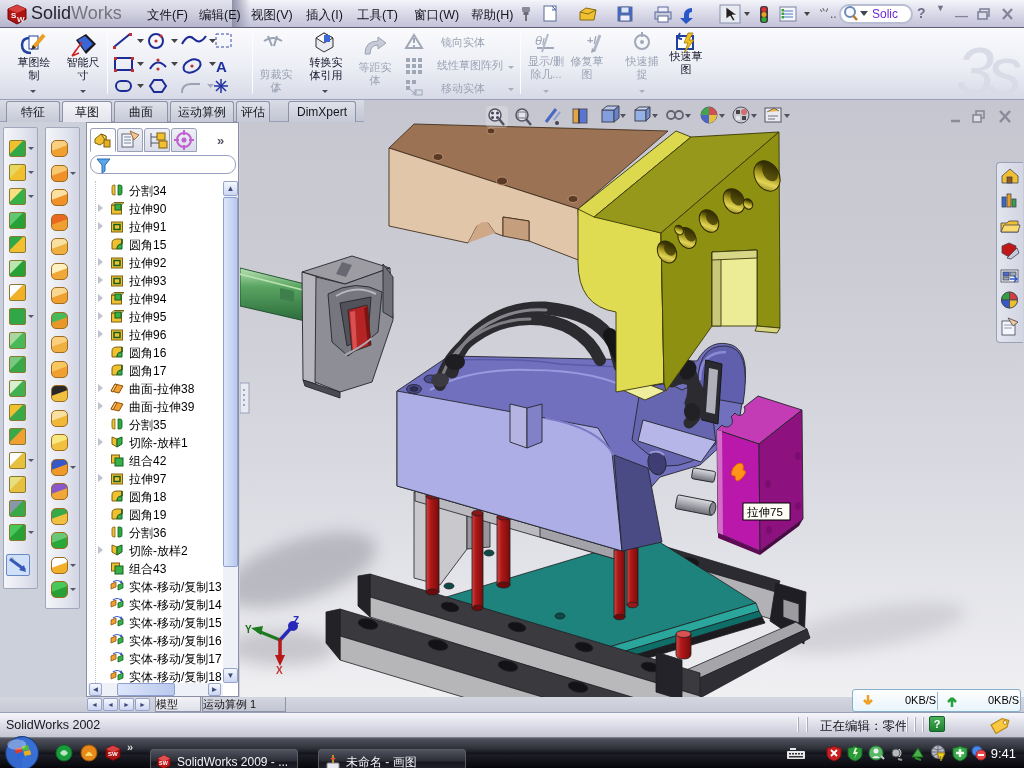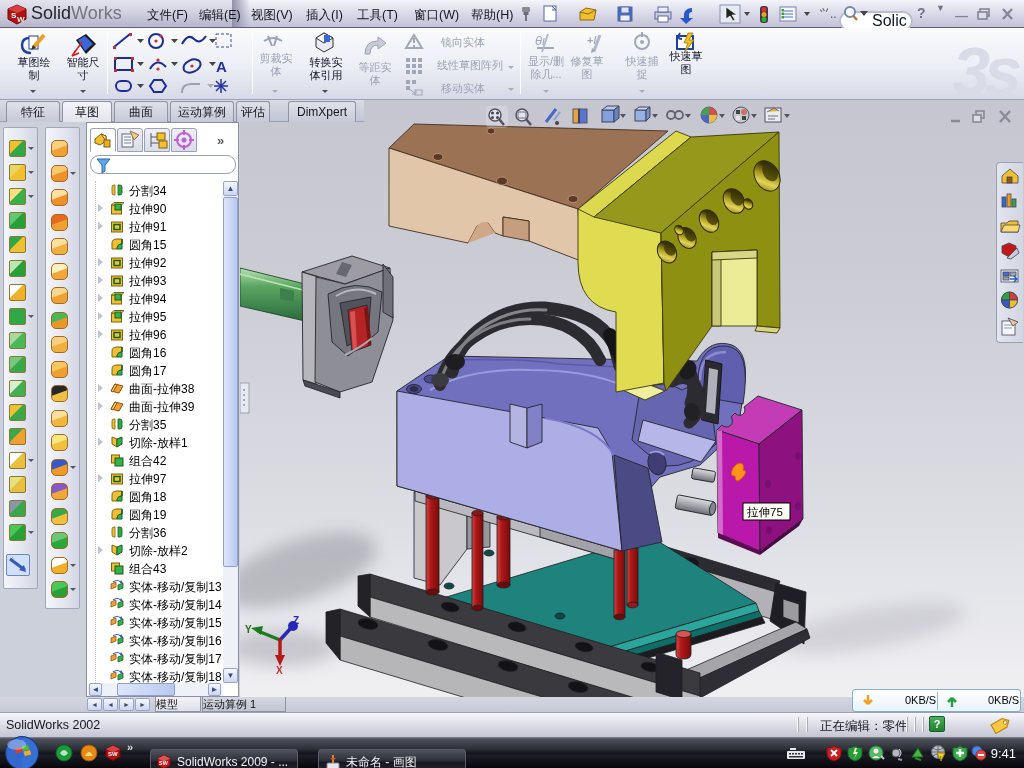--- a/index.html
+++ b/index.html
@@ -2,30 +2,30 @@
 <html><head><meta charset="utf-8"><style>
 *{margin:0;padding:0;box-sizing:border-box;font-family:"Liberation Sans",sans-serif}
 html,body{width:1024px;height:768px;overflow:hidden}
 body{position:relative;background:#c9cad2}
 .abs{position:absolute}
 
 #title{left:0;top:0;width:1024px;height:28px;background:linear-gradient(#f4f4fa 0%,#dcdcea 45%,#c3c2d8 100%);border-bottom:1px solid #5f5f7a}
 #logoarea{left:0;top:0;width:232px;height:27px;background:linear-gradient(#e3e3ef 0%,#cfcfdf 50%,#b5b4cc 100%)}
 #logoshadow{left:232px;top:0;width:18px;height:27px;background:linear-gradient(90deg,#8f8fa8,rgba(200,200,216,0))}
 .menu{top:7px;font-size:12.5px;color:#15151f}
-#search{left:839px;top:11px;width:74px;height:20px;background:#fff;border:2px solid #b9bdd2;border-radius:11px;font-size:16px;color:#0f172a;line-height:16px;padding-left:31px}
+#search{left:839px;top:4px;width:74px;height:20px;background:#fff;border:2px solid #b9bdd2;border-radius:11px;font-size:12px;color:#6d28d9;line-height:16px;padding-left:31px}
 .wbtn{top:8px;font-size:13px;color:#83839a;font-weight:bold}
 
 #tb2{left:0;top:28px;width:1024px;height:72px;background:linear-gradient(#fbfbfd 0%,#eceef5 55%,#d7d9e7 100%);border-bottom:1px solid #9aa0b8}
 .cap{position:absolute;font-size:11px;line-height:12.5px;text-align:center;color:#15152a;white-space:pre-line}
 .gray{color:#9ba3b4}
 .sep{position:absolute;top:4px;width:1px;height:62px;background:#b4b8c9;border-right:1px solid #fdfdff}
 .bdrop{position:absolute;width:0;height:0;border-left:3.5px solid transparent;border-right:3.5px solid transparent;border-top:3.5px solid #4a4a62}
 .bdropg{border-top-color:#a8aeBC}
-#wm3s{right:8px;top:4px;font-size:68px;font-weight:bold;font-style:italic;color:#d9dbe6;letter-spacing:-6px}
+#wm3s{right:8px;top:4px;font-size:68px;font-weight:normal;font-style:italic;color:#d9dbe6;letter-spacing:-6px}
 
 #tabrow{left:0;top:100px;width:364px;height:22px;z-index:6;background:linear-gradient(#d9dbe5,#c2c5d3);border-bottom:1px solid #9aa0b8}
 .tab{position:absolute;top:1px;height:21px;background:linear-gradient(#dfe1ea,#c6c9d6);border:1px solid #8e93a8;border-bottom:none;border-radius:3px 3px 0 0;font-size:12px;color:#15151f;text-align:center;line-height:20px}
 .tabactive{background:linear-gradient(#f4f4f8,#e3e4ec);font-weight:normal}
 
 #viewport{z-index:0;left:0;top:100px;width:1024px;height:597px;background:linear-gradient(#c5c6cf 0%,#cbccd4 30%,#dddee4 70%,#f0f0f3 100%)}
 
 #leftpanel{left:0;top:122px;width:240px;height:575px;background:#ccd0db}
 .vtb{position:absolute;background:linear-gradient(90deg,#f5f6fa,#e2e4ee 60%,#d2d5e3);border:1px solid #a3a7bb;border-radius:2px}
 .vicon{position:absolute;left:6px;width:17px;height:17px;border-radius:2px}
@@ -190,21 +190,21 @@
         <polygon points="61,31 68,31 64.5,35"></polygon>
         <polygon points="99,31 106,31 102.5,35"></polygon>
         <polygon points="27,53 34,53 30.5,57"></polygon>
       </g>
   <polygon points="97,53 104,53 100.5,57" fill="#aab"></polygon>
  </svg>
  <div class="sep" style="left:252px"></div>
  <svg class="abs" style="left:262px;top:5px" width="22" height="16" viewBox="0 0 22 16">
       <path d="M2,8 Q11,2 20,8 M6,3 L10,13 M15,3 L12,13" stroke="#9aa2b4" stroke-width="2" fill="none"></path>
     </svg>
- <div class="cap gray" style="left:256px;top:24px;width:40px">剪裁实
+ <div class="cap gray" style="left:256px;top:40px;width:40px">剪裁实
 体</div>
  <div class="bdrop bdropg" style="left:272px;top:62px"></div>
  <svg class="abs" style="left:312px;top:3px" width="24" height="22" viewBox="0 0 24 22">
       <polygon points="4,7 12,2 21,7 21,16 12,21 4,16" fill="#e9eaf2" stroke="#333"></polygon>
       <polygon points="4,7 12,2 21,7 12,12" fill="#fafaff" stroke="#333"></polygon>
       <rect x="12" y="4" width="6" height="7" fill="#3a66d8"></rect>
     </svg>
  <div class="cap" style="left:304px;top:28px;width:44px">转换实
 体引用</div>
  <div class="bdrop" style="left:322px;top:62px"></div>

